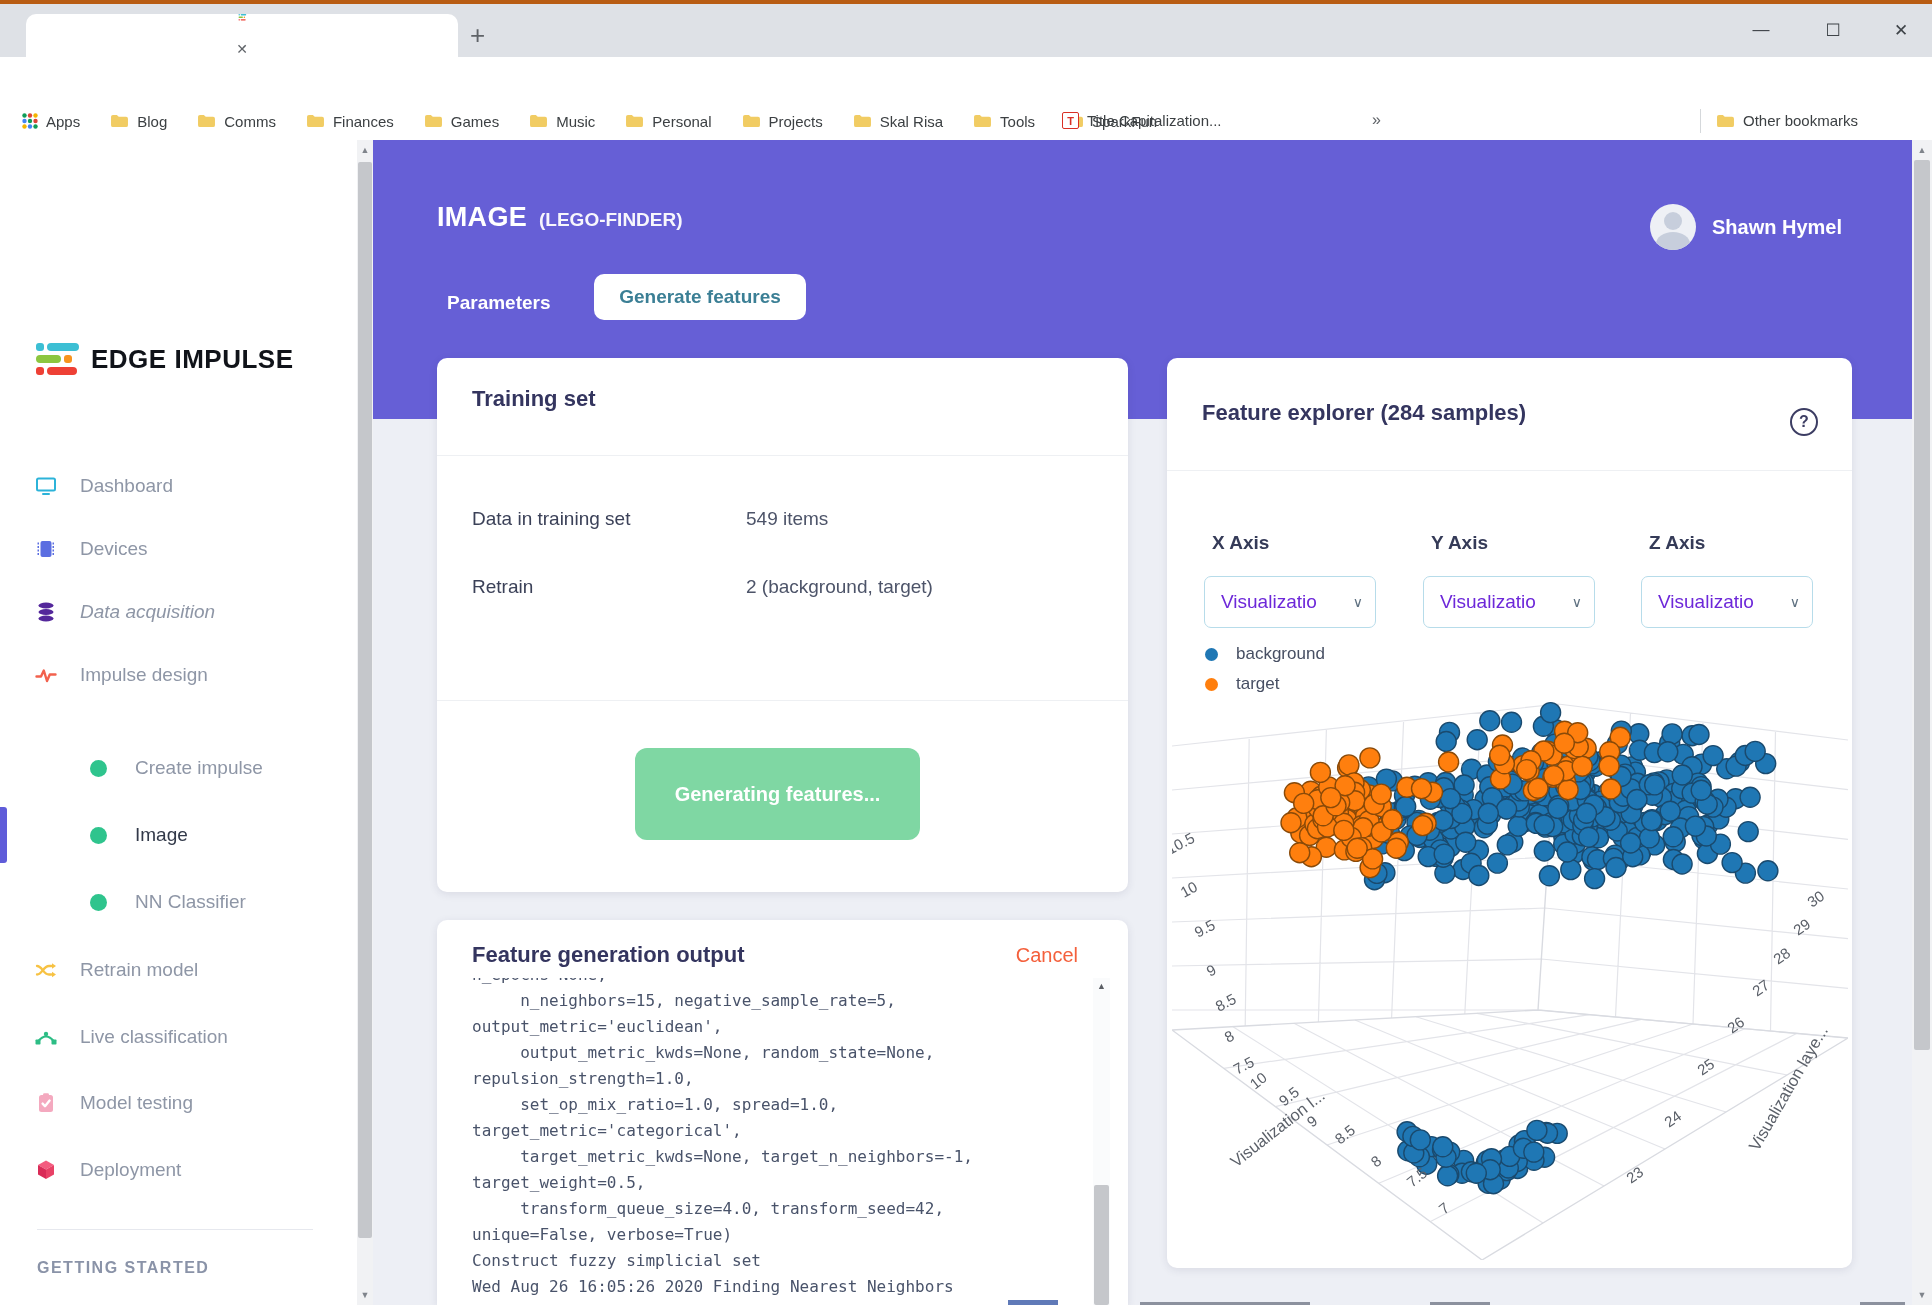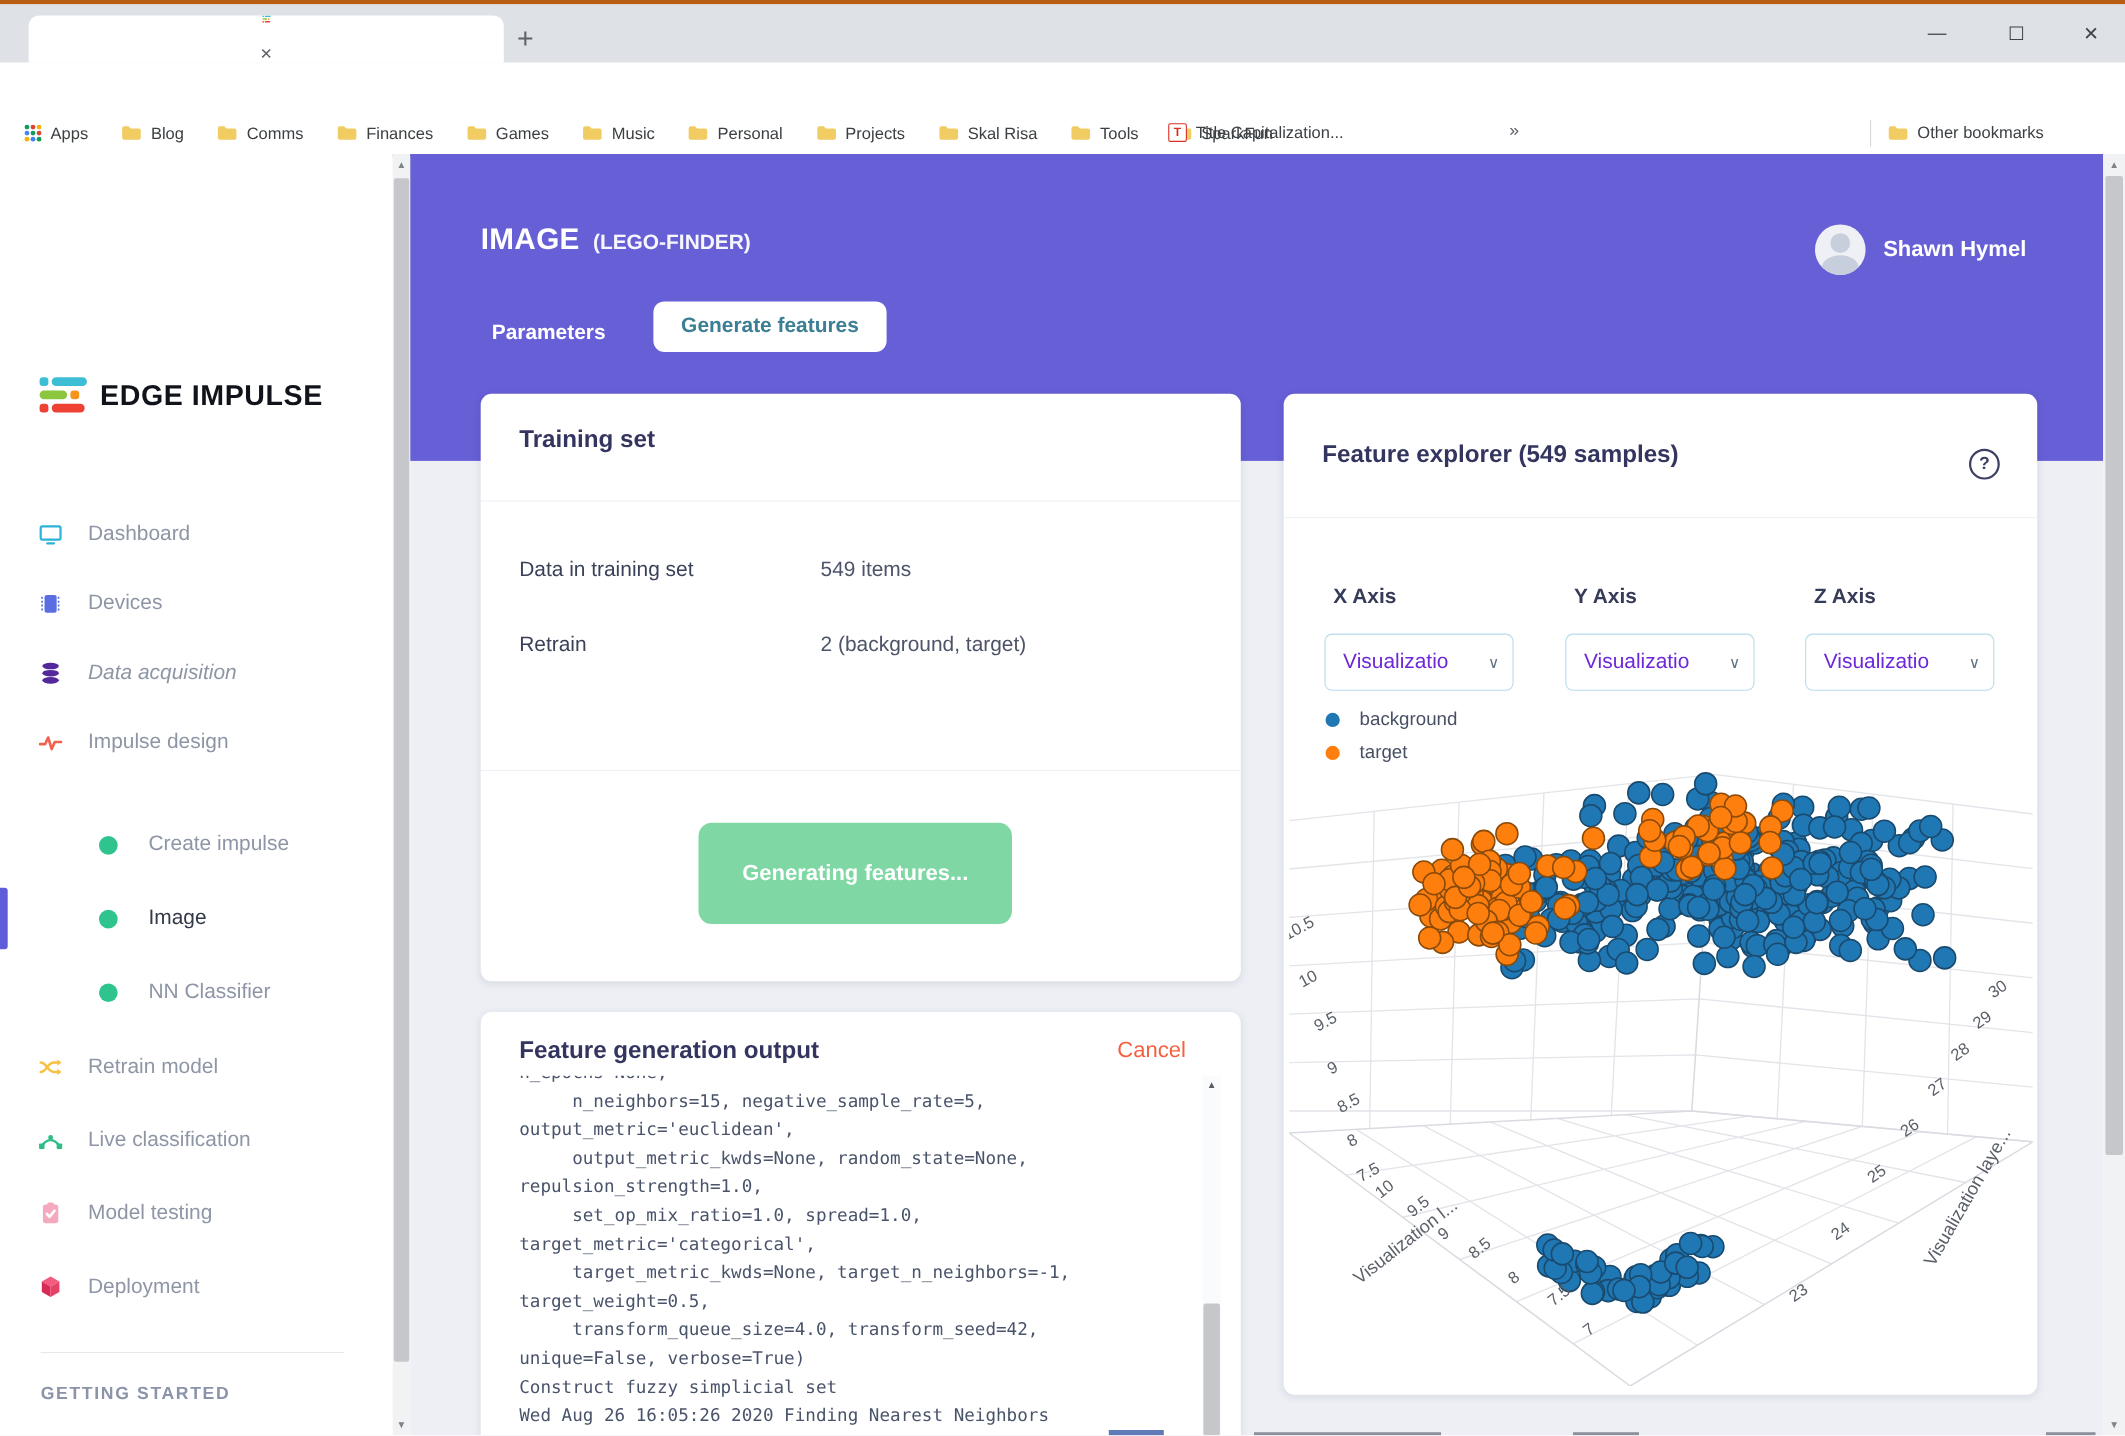--- a/index.html
+++ b/index.html
@@ -390,21 +390,21 @@
 Construct fuzzy simplicial set
 Wed Aug 26 16:05:26 2020 Finding Nearest Neighbors</pre>
       </div>
     <div id="console-scroll">
       <div class="sb-arrow" style="top:3px;color:#5a5e64;">▲</div>
       <div class="sb-thumb" style="top:207px;width:15px;height:120px;"></div>
     </div>
   </section>
 
   <section id="explorer-card" class="abs card">
-    <div class="card-title abs" style="left:35px;top:42px;">Feature explorer (549 samples)</div>
+    <div class="card-title abs" style="left:35px;top:42px;">Feature explorer (284 samples)</div>
     <div id="help-icon">?</div>
     <div class="divider" style="top:112px;"></div>
 
     <div class="axis-label" style="left:45px;">X Axis</div>
     <div class="axis-label" style="left:264px;">Y Axis</div>
     <div class="axis-label" style="left:482px;">Z Axis</div>
 
     <div class="axis-select" style="left:37px;">
       <span class="sel-text">Visualizatio</span>
         <span class="sel-caret">∨</span>

